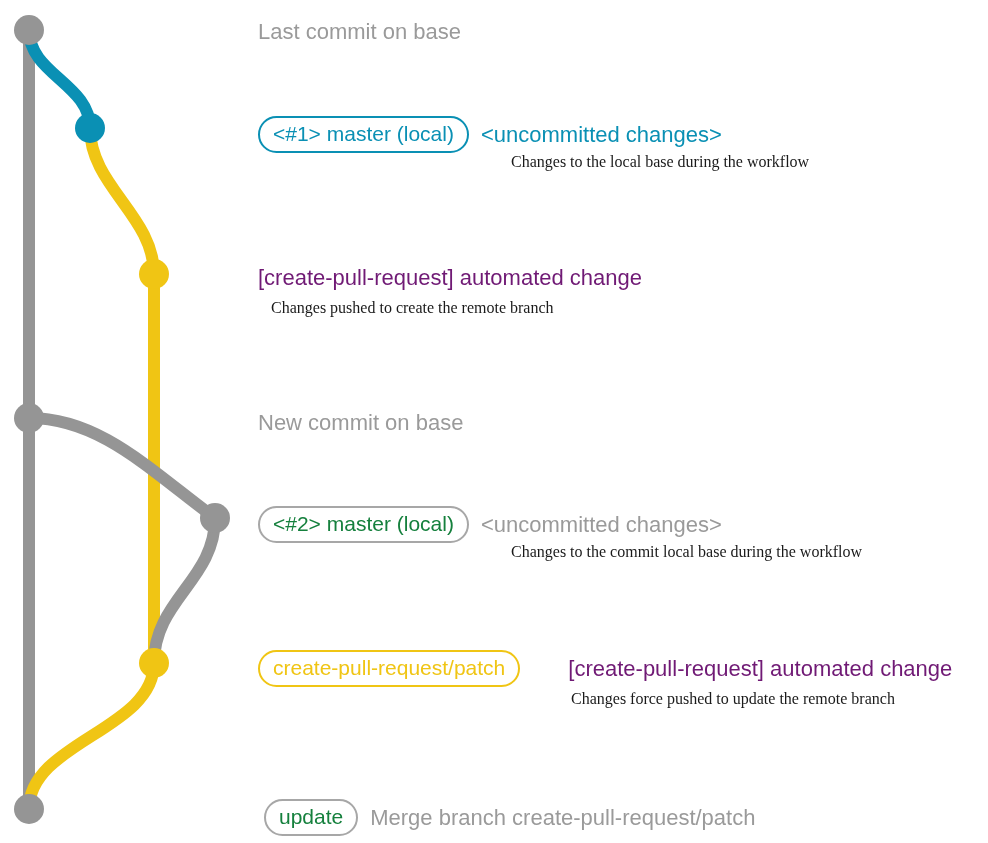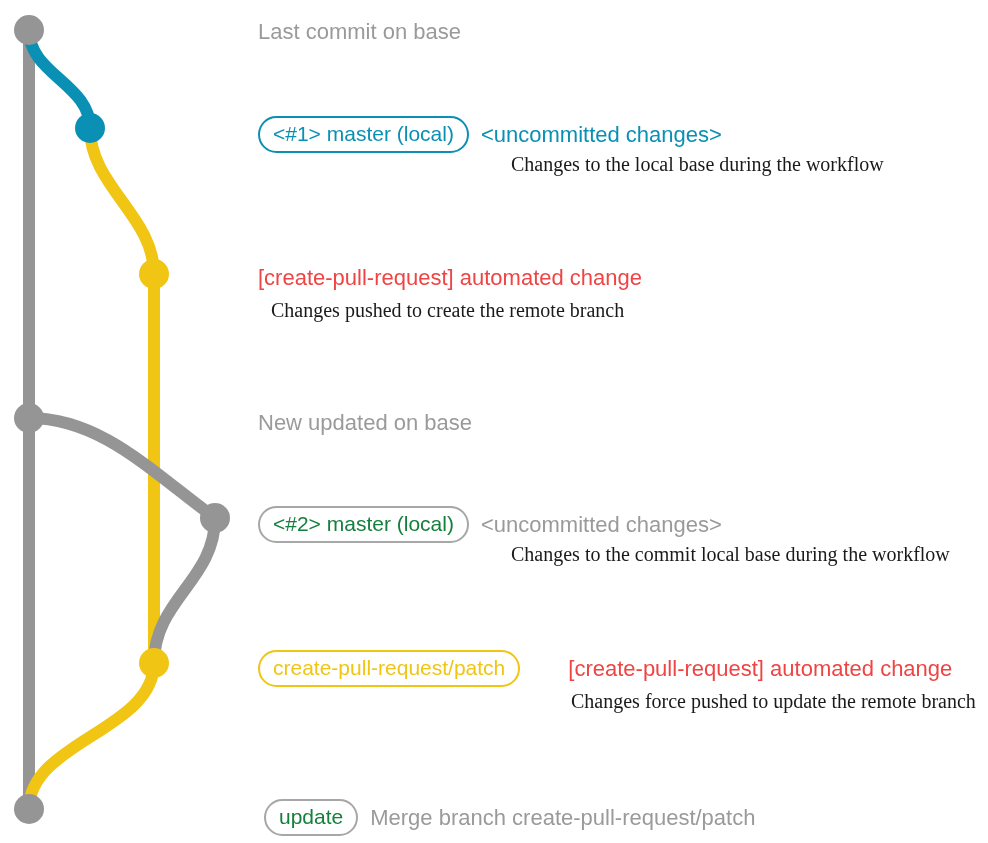--- a/index.html
+++ b/index.html
@@ -65,28 +65,28 @@
   .pill.teal   { border-color: #0a90b4; color: #0a90b4; }
   .pill.yellow { border-color: #f0c514; color: #f0c514; }
   .pill.gray   { border-color: #a7a7a7; color: #15803d; }
 
   .headline {
     font-size: 22px;
     line-height: 1;
     color: #9a9a9a;
   }
   .headline.teal   { color: #0a90b4; }
-  .headline.yellow { color: #ef4444; }
+  .headline.yellow { color: #701a75; }
   .headline.gray   { color: #9a9a9a; }
   .headline.pad    { margin-left: 12px; }
 
   .subtext {
     position: absolute;
     font-family: "Liberation Serif", serif;
-    font-size: 20px;
+    font-size: 16px;
     line-height: 1;
     color: #1a1a1a;
     white-space: nowrap;
   }
 
   
   #row-last-commit      { left: 258px; top: 17px; }
   #row-local-1          { left: 258px; top: 112px; }
   #sub-local-1          { left: 511px; top: 150px; }
   #row-automated-1      { left: 258px; top: 263px; }
@@ -137,21 +137,21 @@
       <span class="headline teal pad">&lt;uncommitted changes&gt;</span>
     </div>
     <div class="subtext" id="sub-local-1">Changes to the local base during the workflow</div>
 
     <div class="row" id="row-automated-1">
       <span class="headline yellow">[create-pull-request] automated change</span>
     </div>
     <div class="subtext" id="sub-automated-1">Changes pushed to create the remote branch</div>
 
     <div class="row" id="row-new-commit">
-      <span class="headline gray">New updated on base</span>
+      <span class="headline gray">New commit on base</span>
     </div>
 
     <div class="row" id="row-local-2">
       <span class="pill gray">&lt;#2&gt; master (local)</span>
       <span class="headline gray pad">&lt;uncommitted changes&gt;</span>
     </div>
     <div class="subtext" id="sub-local-2">Changes to the commit local base during the workflow</div>
 
     <div class="row" id="row-automated-2">
       <span class="pill yellow">create-pull-request/patch</span>

